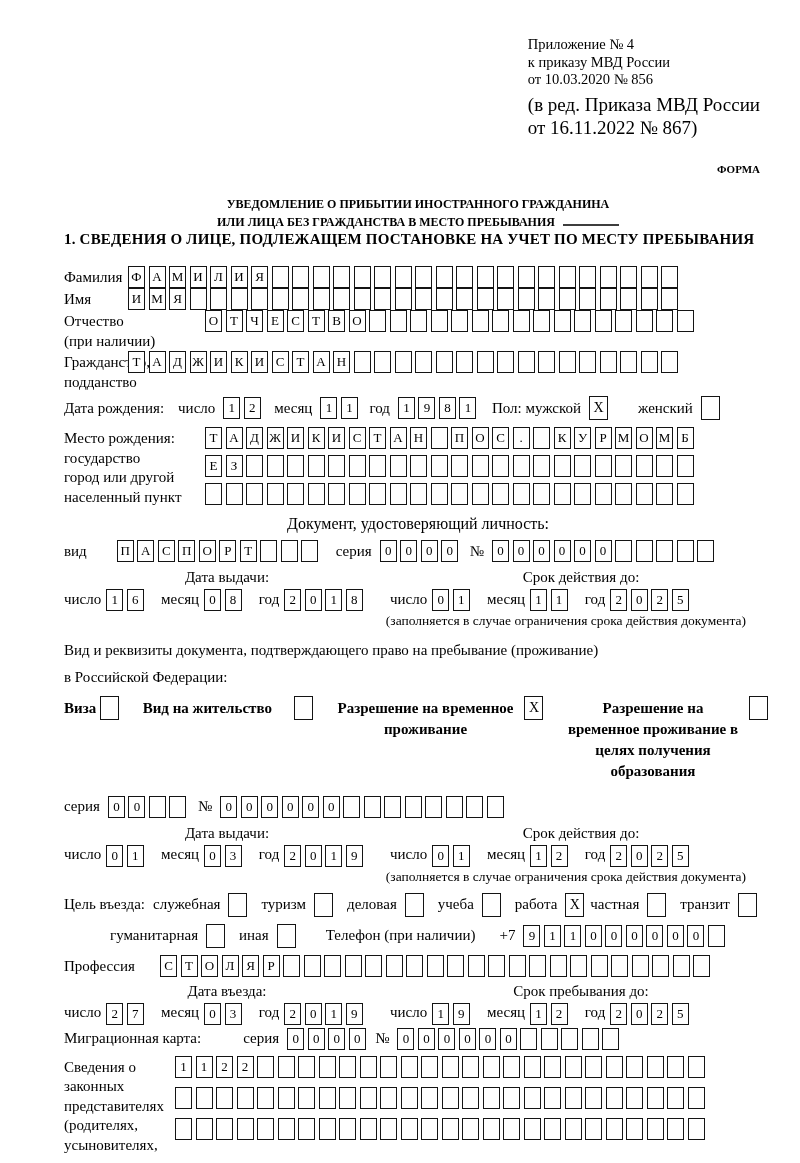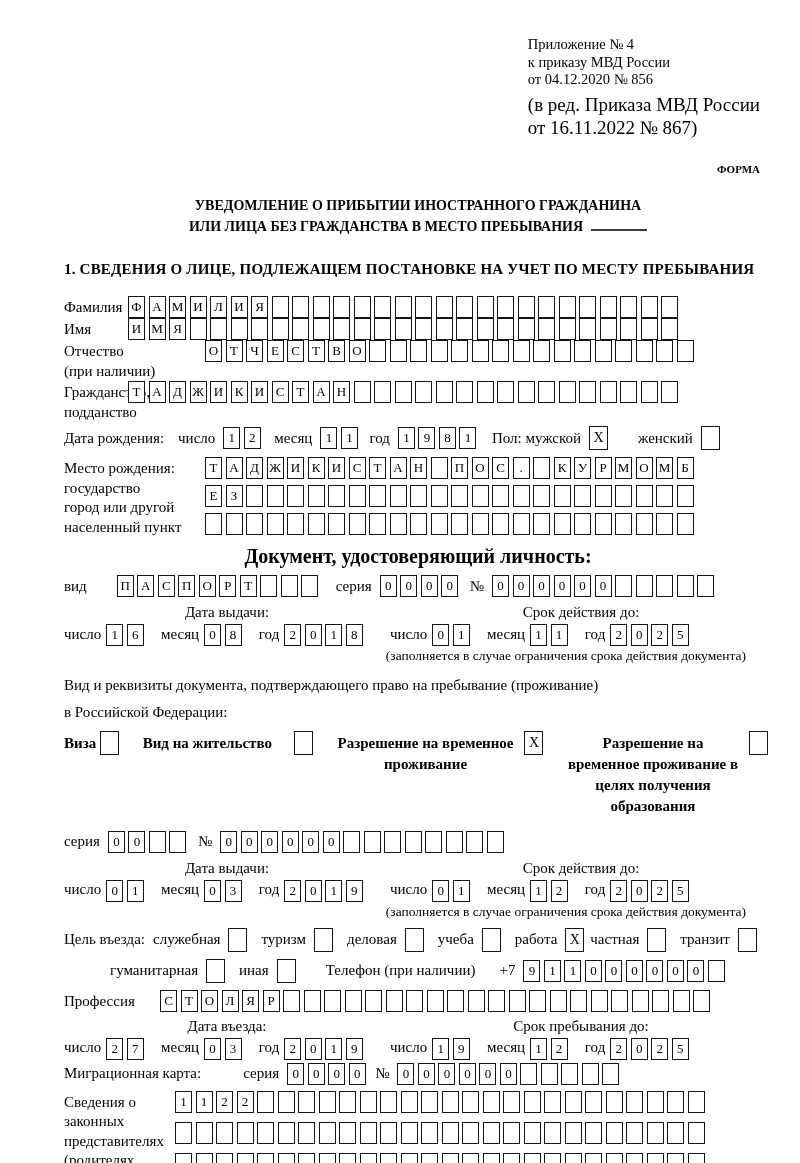--- a/index.html
+++ b/index.html
@@ -11,21 +11,21 @@
     font-size:15px;
   }
   .page { padding:36px 28px 10px 64px; }
 
   
   .hdr-block { width:fit-content; margin-left:auto; margin-right:12px; line-height:1.22; font-size:14.5px; }
   .hdr-block .small { font-size:19px; }
   .hdr-block .gap-top { margin-top:4px; }
   .form-label { text-align:right; margin:24px 12px 20px 0; font-weight:bold; font-size:11px; }
 
-  .title { text-align:center; font-weight:bold; font-size:14px; line-height:1.5; margin-bottom:24px; }
+  .title { text-align:center; font-weight:bold; font-size:12px; line-height:1.5; }
   .blank-line { display:inline-block; width:56px; height:3px; border-bottom:2.5px solid #3d3d3d; margin-left:8px; }
 
   .sec-heading { font-weight:bold; font-size:15px; margin-bottom:18px; letter-spacing:.2px; }
 
   
   .cbox {
     display:inline-block; width:17px; height:22px;
     border:1.5px solid #141414; margin-right:3.5px;
     text-align:center; font-size:13px; line-height:19px; vertical-align:middle;
     background:#fff;
@@ -37,21 +37,21 @@
     font-size:14px; line-height:21px; vertical-align:middle; background:#fff;
   }
 
   .frow { display:flex; align-items:flex-start; }
   .flabel { flex:none; line-height:1.3; padding-top:2px; }
   .lw64 { width:64px; }
   .lw141 { width:141px; }
   .lw111 { width:111px; }
   .rows-col > .boxes { display:block; margin-bottom:6px; }
   .rows-col.wide-gap > .boxes { margin-bottom:9px; }
-  .doc-heading { text-align:center; font-weight:bold; font-size:20px; margin:4px 0 7px 0; }
+  .doc-heading { text-align:center; font-weight:normal; font-size:16px; margin:4px 0 7px 0; }
 
   
   .date-pair { display:flex; margin-bottom:2px; }
   .date-half-left { width:326px; flex:none; }
   .date-half-right { flex:auto; }
   .date-head { text-align:center; margin-bottom:3px; }
   .date-vals { white-space:nowrap; }
   .date-vals .dlabel { margin-right:5px; }
   .date-vals .boxes { margin-right:10px; }
   .note-right { text-align:right; font-size:13.5px; padding-right:26px; margin:1px 0 8px 0; }
@@ -80,21 +80,21 @@
   .mig-series-gap { width:34px; }
 </style>
 </head>
 <body>
 
 <div class="page">
 
   <div class="hdr-block">
     <div>Приложение № 4</div>
     <div>к приказу МВД России</div>
-    <div>от 04.12.2020 № 856</div>
+    <div>от 10.03.2020 № 856</div>
     <div class="small gap-top">(в ред. Приказа МВД России</div>
     <div class="small">от 16.11.2022 № 867)</div>
   </div>
   <div class="form-label">ФОРМА</div>
 
   <div class="title">
     <div>УВЕДОМЛЕНИЕ О ПРИБЫТИИ ИНОСТРАННОГО ГРАЖДАНИНА</div>
     <div>
       <span>ИЛИ ЛИЦА БЕЗ ГРАЖДАНСТВА В МЕСТО ПРЕБЫВАНИЯ</span><span class="blank-line"></span>
     </div>

